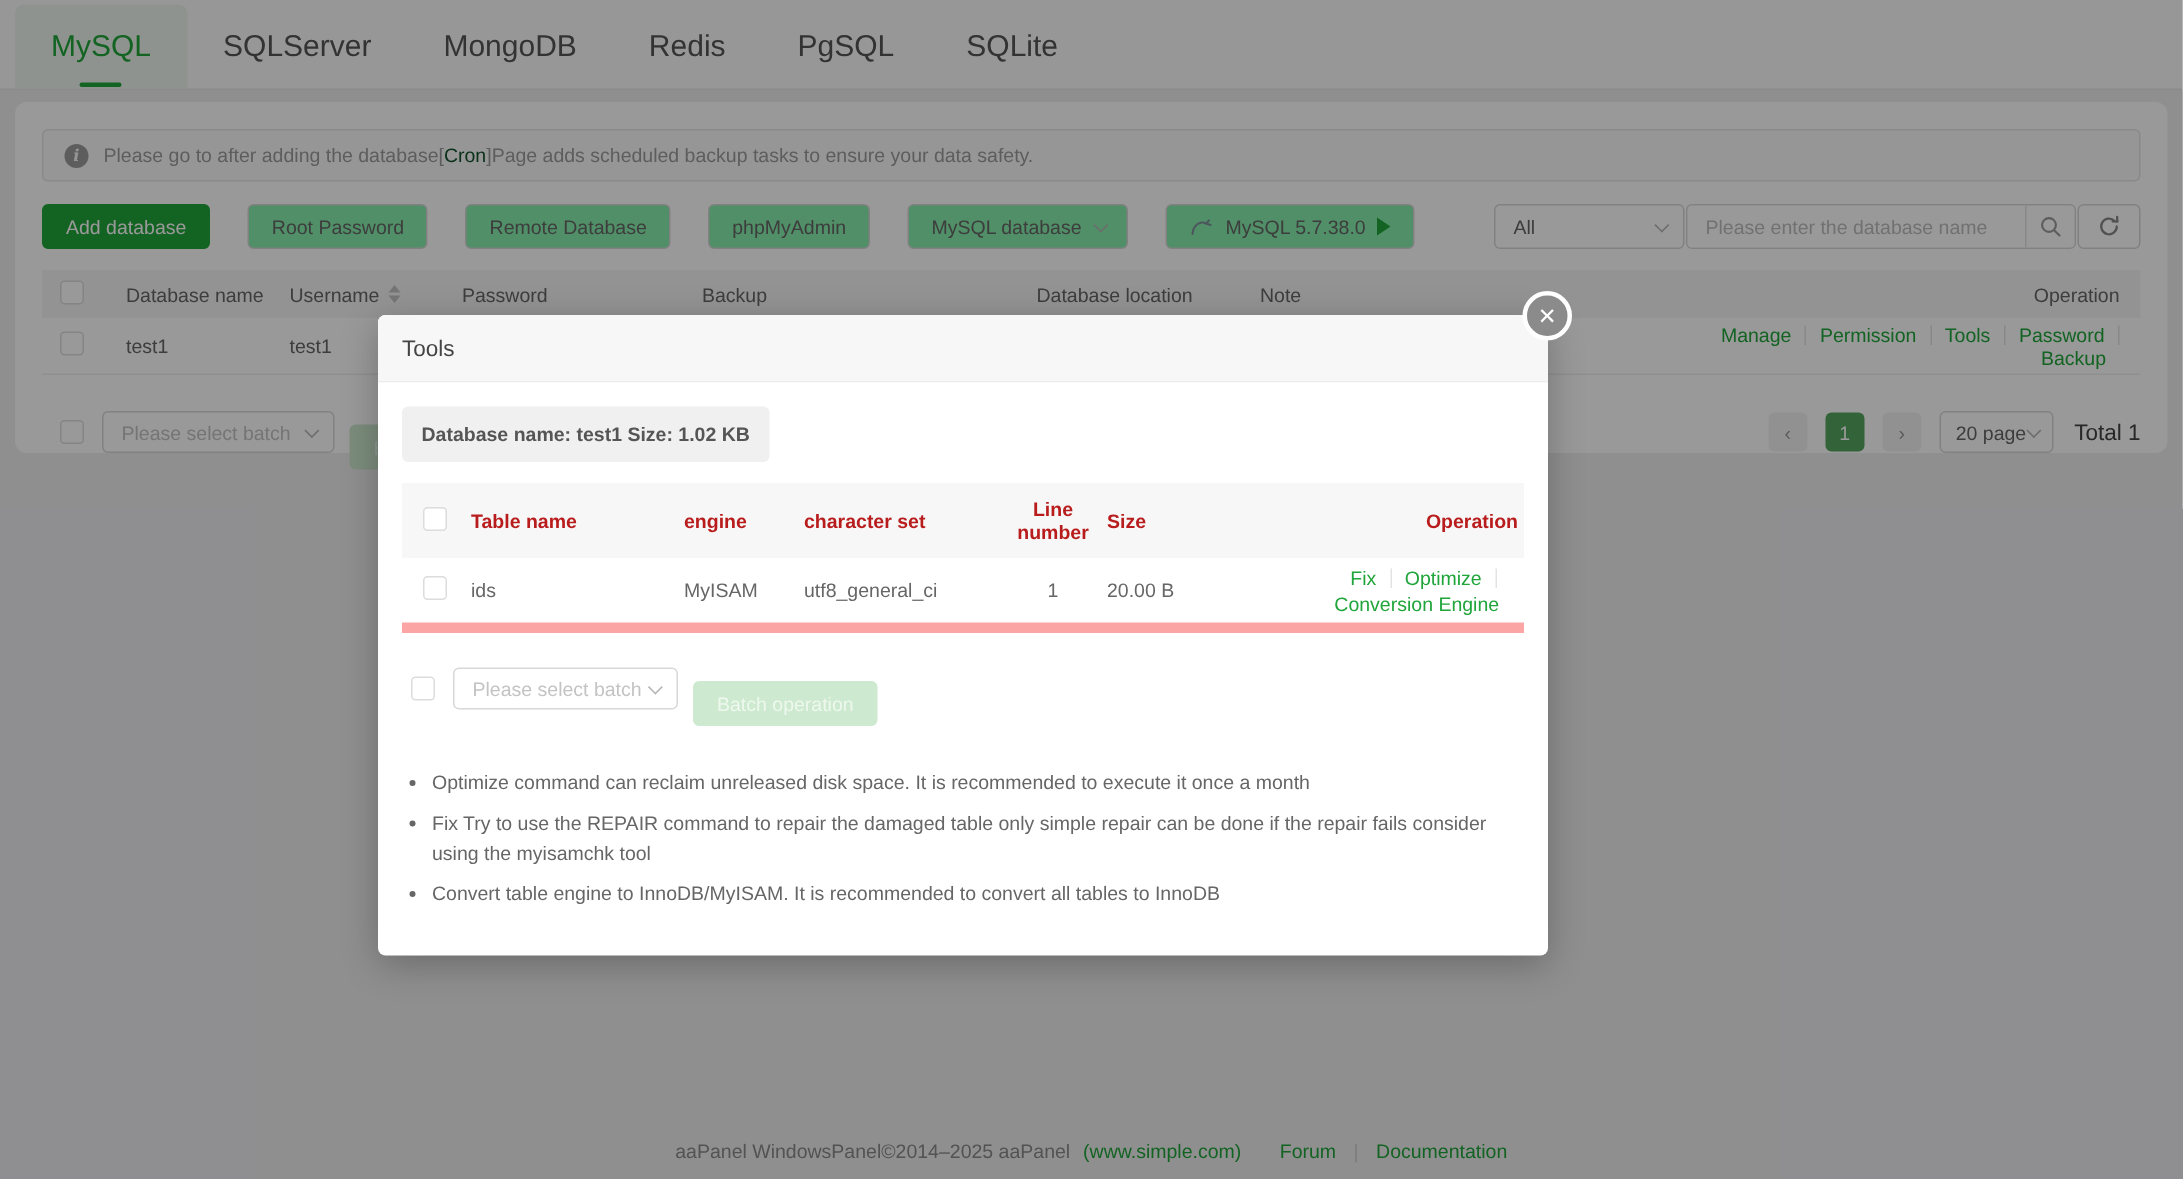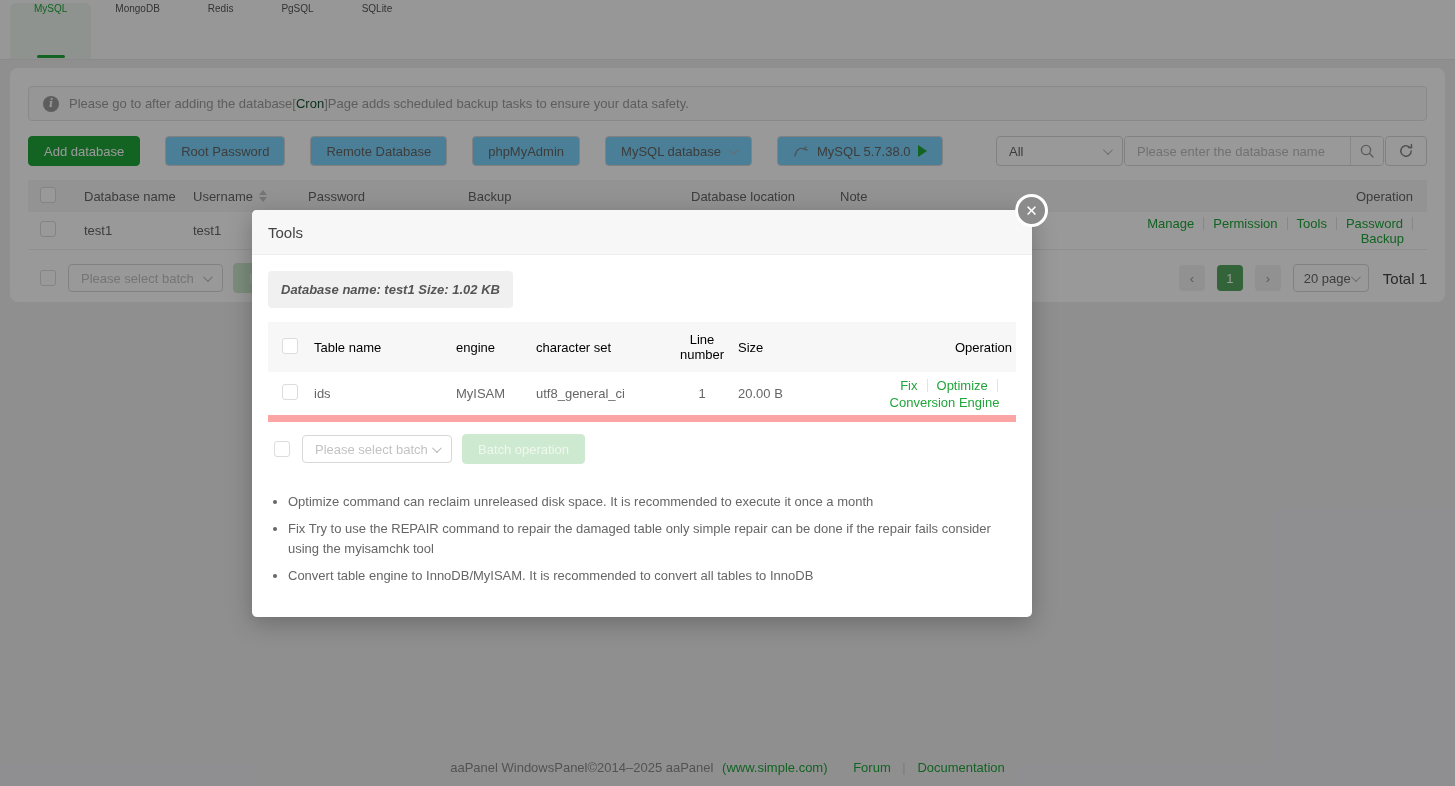--- a/index.html
+++ b/index.html
@@ -4,39 +4,39 @@
 <style>
   * { margin:0; padding:0; box-sizing:border-box; }
   html,body { width:1455px; height:786px; overflow:hidden; }
   body {
     font-family:"Liberation Sans","DejaVu Sans",sans-serif;
     background:#efeff1; position:relative; font-size:13px; color:#555;
   }
   
   .tabbar { height:60px; background:#fcfcfc; border-bottom:1px solid #e6e6e6;
             display:flex; align-items:stretch; padding-left:10px; }
-  .tab { display:flex; padding:0 24px; font-size:10px;
+  .tab { display:flex; align-items:center; padding:0 24px; font-size:20px;
          color:#555; cursor:pointer; position:relative; margin-top:3px; }
   .tab.active { background:#eef6ee; color:#20a53a; border-radius:6px 6px 0 0; }
   .tab.active::after { content:""; position:absolute; left:50%; transform:translateX(-50%);
          bottom:1px; width:28px; height:3px; background:#20a53a; border-radius:2px; }
   
   .card { position:absolute; left:10px; right:10px; top:68px; height:234px;
           background:#ffffff; border-radius:8px; padding:18px; }
   .banner { height:35px; background:#fafafa; border:1px solid #e5e5e5; border-radius:4px;
             display:flex; align-items:center; padding:0 14px; gap:10px;
             color:#9c9c9c; font-size:13px; }
   .info-ic { width:16px; height:16px; border-radius:50%; background:#9c9c9c; color:#fafafa;
              font-size:11px; font-style:italic; font-weight:bold; display:flex;
              align-items:center; justify-content:center; flex:0 0 auto; font-family:"DejaVu Serif",serif; }
   .green-txt { color:#14532d; }
   
   .toolbar { display:flex; align-items:center; margin-top:15px; gap:25px; }
   .btn { height:30px; padding:0 15px; border:1px solid #d8d8d8; border-radius:4px;
-         background:#7dd3fc; color:#666; font-size:13px; display:inline-flex;
+         background:#86efac; color:#666; font-size:13px; display:inline-flex;
          align-items:center; gap:8px; cursor:pointer; white-space:nowrap; }
   .btn.primary { background:#20a53a; border-color:#20a53a; color:#fff; }
   .chev { width:7px; height:7px; border-right:1px solid #b5b5b5; border-bottom:1px solid #b5b5b5;
           transform:rotate(45deg) translateY(-2px); display:inline-block; }
   .play { width:0; height:0; border-left:9px solid #20a53a; border-top:6px solid transparent;
           border-bottom:6px solid transparent; display:inline-block; }
   .tb-right { margin-left:auto; display:flex; align-items:center; gap:1px; }
   .select { height:30px; border:1px solid #d8d8d8; border-radius:4px; background:#fff;
             display:inline-flex; align-items:center; justify-content:space-between;
             padding:0 12px; color:#666; cursor:pointer; }
@@ -63,21 +63,21 @@
         background:#fff; display:inline-block; cursor:pointer; }
   .sort { display:inline-flex; flex-direction:column; gap:2px; }
   .sort i { width:0; height:0; border-left:4px solid transparent; border-right:4px solid transparent; display:block; }
   .sort .up { border-bottom:5px solid #c3c3c3; } .sort .dn { border-top:5px solid #c3c3c3; }
   .oplink { color:#20a53a; cursor:pointer; padding:0 9px; line-height:13px; display:inline-block; }
   .oplinks .oplink:not(:last-child){ border-right:1px solid #e3e3e3; }
   
   .pagerow { display:flex; align-items:center; margin-top:13px; }
   .sel-batch { width:155px; height:28px; color:#c3c3c3; margin-left:12px; }
   .btn.batch-disabled { background:#cde9cf; border-color:#cde9cf; color:#eef8ee;
-                        margin-left:10px; cursor:default; }
+                        margin-left:10px; cursor:default;margin-top:20px; }
   .pg-right { margin-left:auto; display:flex; align-items:center; gap:12px; }
   .pg-btn { width:26px; height:26px; border-radius:4px; background:#f2f2f2; border:none;
             color:#999; display:flex; align-items:center; justify-content:center;
             font-size:13px; cursor:pointer; }
   .pg-btn.cur { background:#55a55f; color:#fff; }
   .sel-size { width:76px; height:28px; font-size:13px; padding:0 10px; }
   .total { font-size:15px; color:#444; margin-left:2px; }
   
   .footer { position:absolute; bottom:11px; left:0; right:0; text-align:center;
             color:#8a8a8a; font-size:13px; }
@@ -89,41 +89,44 @@
            border-radius:5px; z-index:20; box-shadow:0 6px 24px rgba(0,0,0,0.25); }
   .m-close { position:absolute; top:-16px; right:-16px; width:33px; height:33px;
              border-radius:50%; background:#8b8b8b; border:3px solid #fff; color:#fff;
              display:flex; align-items:center; justify-content:center; font-size:15px;
              font-weight:bold; cursor:pointer; z-index:21; }
   .m-head { height:45px; background:#f7f7f7; border-bottom:1px solid #ececec;
             border-radius:5px 5px 0 0; display:flex; align-items:center; padding:0 16px;
             font-size:15px; color:#444; }
   .m-body { padding:16px 16px 24px; }
   .m-badge { display:inline-block; background:#f0f0f0; border-radius:4px; padding:11px 13px;
-             font-size:13px; font-weight:bold; color:#555;font-style:italic; }
+             font-size:13px; font-weight:bold; color:#555; }
   .m-tbl { margin-top:14px; }
   .m-tr { display:flex; align-items:center; }
-  .m-tr.head { background:#f7f7f7; min-height:50px; color:#000000; }
+  .m-tr.head { background:#f7f7f7; min-height:50px; color:#b91c1c;font-weight:bold; }
   .m-tr.body-row { min-height:50px; border-bottom:7px solid #fca5a5; color:#666; }
   .mc-cb { width:46px; padding-left:14px; }
   .mc-name { width:142px; } .mc-eng { width:80px; } .mc-chr { width:130px; }
   .mc-line { width:72px; text-align:center; } .mc-size { width:88px; }
   .mc-op { flex:1; text-align:right; padding-right:4px; }
   .m-ops { display:inline-block; width:135px; text-align:center; line-height:17px; }
   .m-batch { display:flex; align-items:center; margin-top:12px; }
   .m-notes { margin:28px 0 0 20px; color:#666; line-height:20px; }
   .m-notes li { margin-bottom:7px; max-width:725px; }
   svg { display:block; }
 </style>
 </head>
 <body>
 
 <div class="tabbar">
   <div class="tab active">
       <span>MySQL</span>
+    </div>
+  <div class="tab">
+      <span>SQLServer</span>
     </div>
   <div class="tab">
       <span>MongoDB</span>
     </div>
   <div class="tab">
       <span>Redis</span>
     </div>
   <div class="tab">
       <span>PgSQL</span>
     </div>

